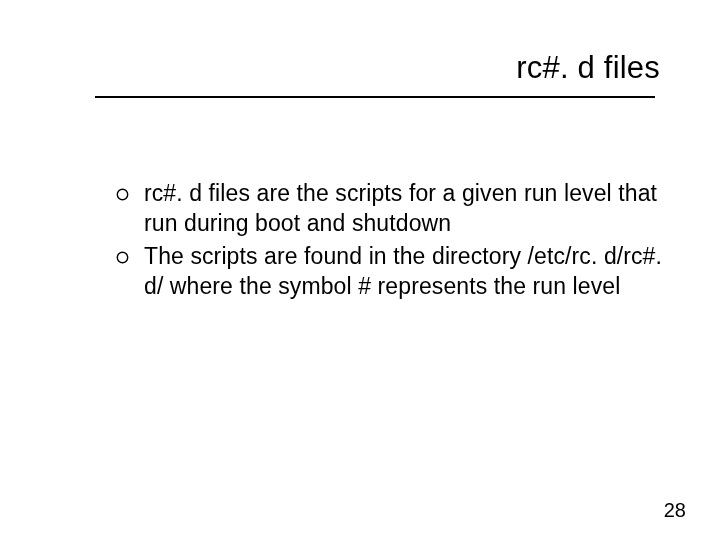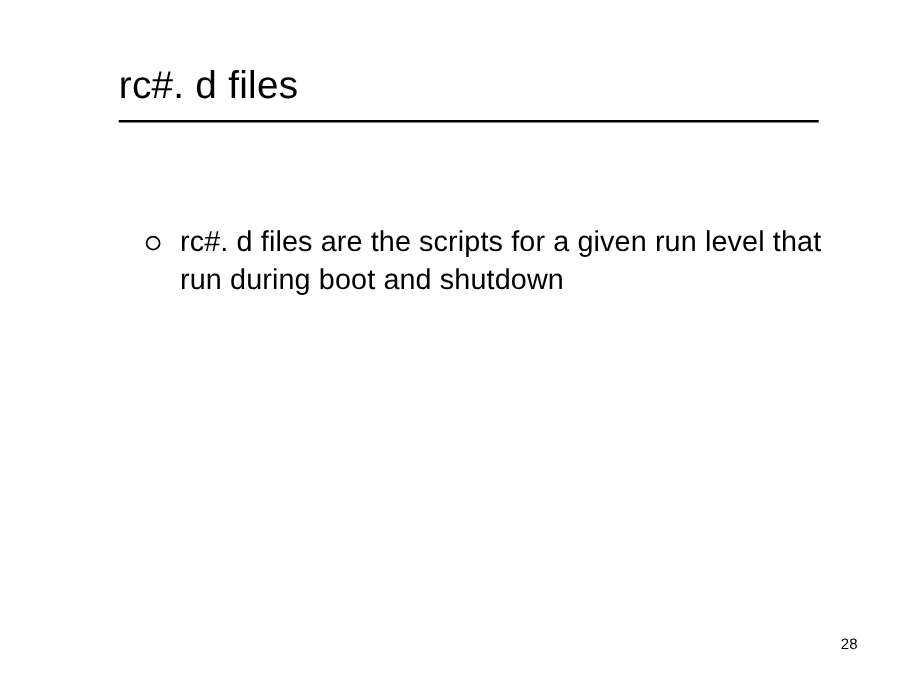--- a/index.html
+++ b/index.html
@@ -23,20 +23,21 @@
     position: absolute;
     left: 95px;
     top: 50px;
     right: 60px;
   }
   .title {
     font-size: 31px;
     font-weight: 400;
     letter-spacing: 0.2px;
     margin: 0 0 8px 0;
+    text-align: right;
   }
   .title-underline {
     height: 2px;
     background: #000;
     width: 560px;
     margin-top: 10px;
   }
   .body {
     position: absolute;
     left: 116px;
@@ -65,21 +66,21 @@
   .bullet .text {
     flex: 1 1 auto;
     font-size: 23px;
     line-height: 1.32;
     letter-spacing: 0.1px;
   }
   .page-number {
     position: absolute;
     right: 34px;
     bottom: 18px;
-    font-size: 12px;
+    font-size: 20px;
     color: #000;
   }
 </style>
 </head>
 <body>
 
 <div class="slide">
 
   <div class="title-wrap">
     <h1 class="title">rc#. d files</h1>
@@ -90,18 +91,26 @@
 
     <div class="bullet">
       <span class="marker">
         <svg width="13" height="13" viewBox="0 0 13 13">
           <circle cx="6.5" cy="6.5" r="5.2" fill="none" stroke="#000" stroke-width="1.4"></circle>
         </svg>
       </span>
       <span class="text">rc#. d files are the scripts for a given run level that run during boot and shutdown</span>
     </div>
 
+    <div class="bullet">
+      <span class="marker">
+        <svg width="13" height="13" viewBox="0 0 13 13">
+          <circle cx="6.5" cy="6.5" r="5.2" fill="none" stroke="#000" stroke-width="1.4"></circle>
+        </svg>
+      </span>
+      <span class="text">The scripts are found in the directory /etc/rc. d/rc#. d/ where the symbol # represents the run level</span>
+    </div>
 
   </div>
 
   <div class="page-number">28</div>
 
 </div>
 
 </body></html>

